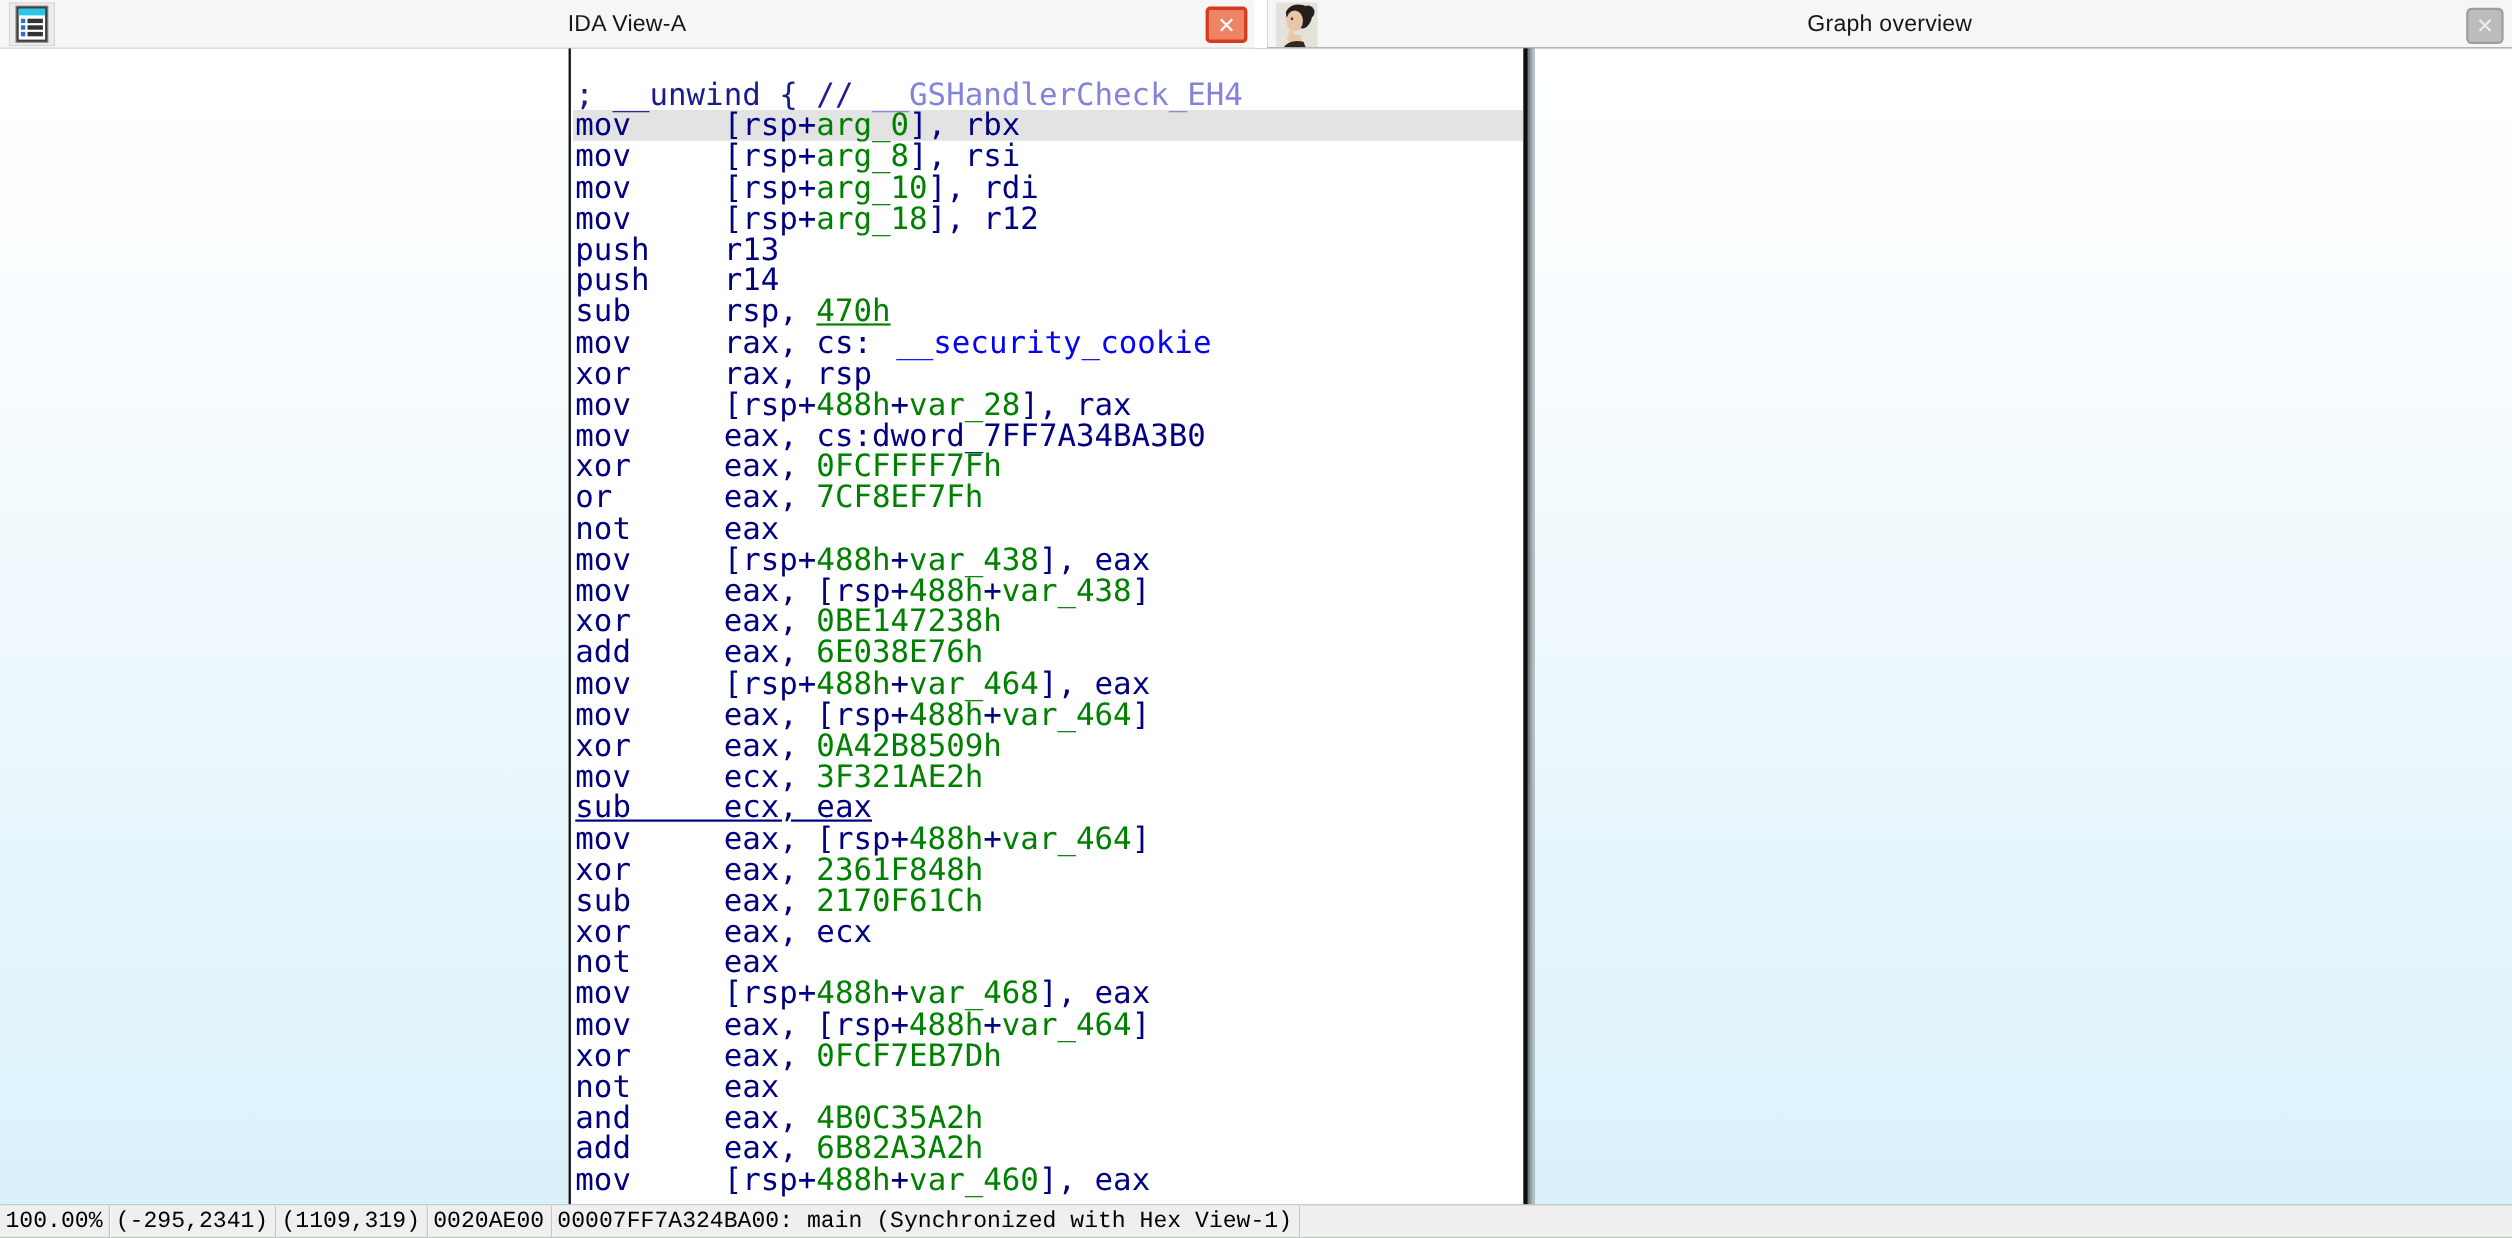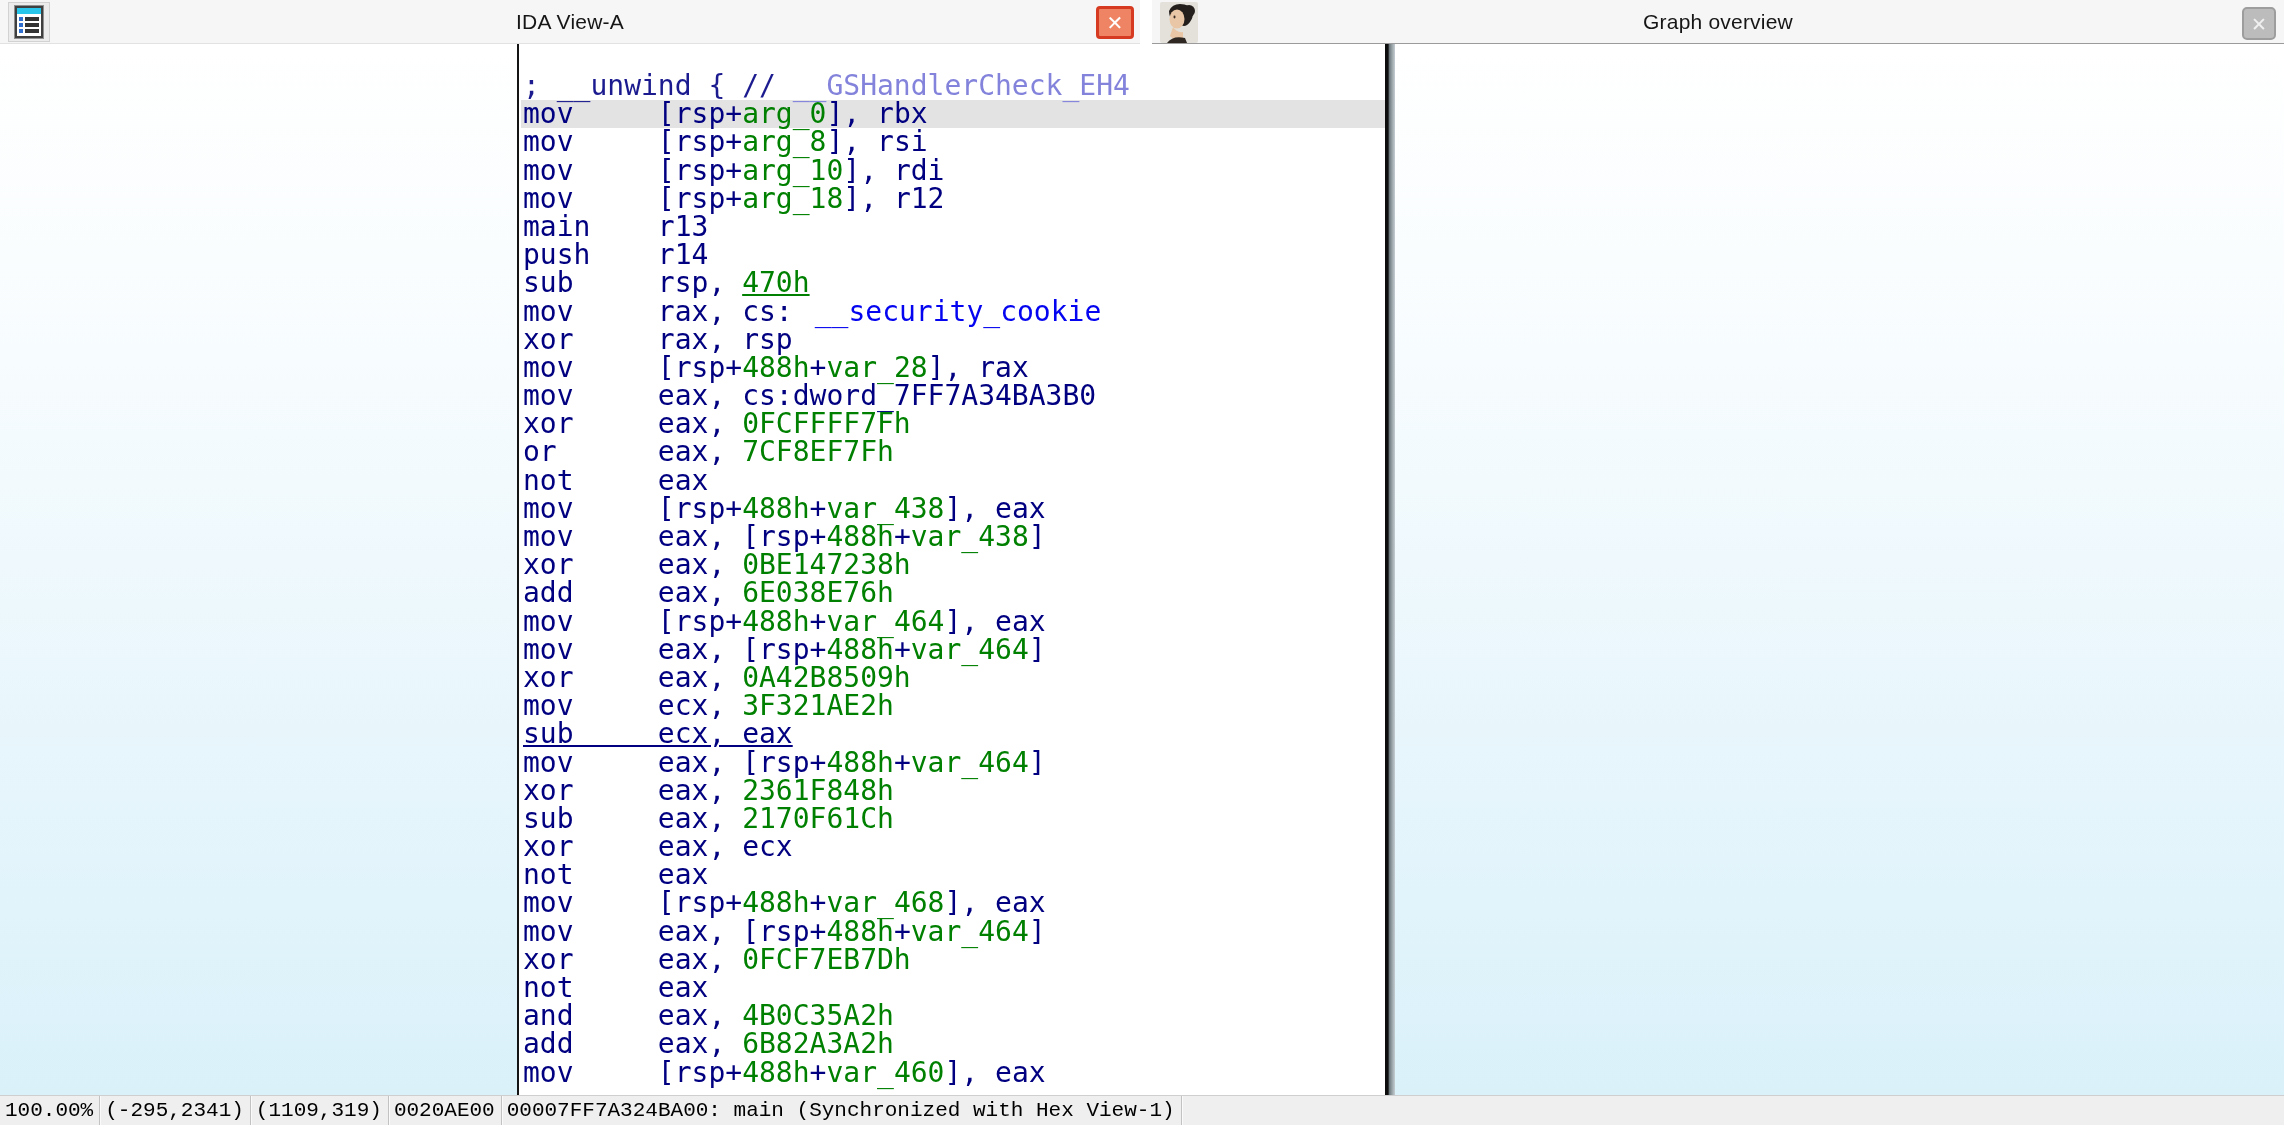--- a/index.html
+++ b/index.html
@@ -91,21 +91,21 @@
 
   <div class="gradient-pane pane-left"></div>
 
   <div class="listing">
     <div class="listing-inner">
         <div class="asm-line"><span style="color: rgb(27, 27, 143);">; __unwind { // </span><span style="color: rgb(131, 131, 220);">__GSHandlerCheck_EH4</span></div>
         <div class="asm-line hl"><span style="color: rgb(0, 0, 128);">mov     [rsp+</span><span style="color: rgb(0, 128, 0);">arg_0</span><span style="color: rgb(0, 0, 128);">], rbx</span></div>
         <div class="asm-line"><span style="color: rgb(0, 0, 128);">mov     [rsp+</span><span style="color: rgb(0, 128, 0);">arg_8</span><span style="color: rgb(0, 0, 128);">], rsi</span></div>
         <div class="asm-line"><span style="color: rgb(0, 0, 128);">mov     [rsp+</span><span style="color: rgb(0, 128, 0);">arg_10</span><span style="color: rgb(0, 0, 128);">], rdi</span></div>
         <div class="asm-line"><span style="color: rgb(0, 0, 128);">mov     [rsp+</span><span style="color: rgb(0, 128, 0);">arg_18</span><span style="color: rgb(0, 0, 128);">], r12</span></div>
-        <div class="asm-line"><span style="color: rgb(0, 0, 128);">main    r13</span></div>
+        <div class="asm-line"><span style="color: rgb(0, 0, 128);">push    r13</span></div>
         <div class="asm-line"><span style="color: rgb(0, 0, 128);">push    r14</span></div>
         <div class="asm-line"><span style="color: rgb(0, 0, 128);">sub     rsp, </span><span style="color: rgb(0, 128, 0); text-decoration: underline;">470h</span></div>
         <div class="asm-line"><span style="color: rgb(0, 0, 128);">mov     rax, cs:</span><span style="color: rgb(4, 4, 240); margin-left: 22px;">__security_cookie</span></div>
         <div class="asm-line"><span style="color: rgb(0, 0, 128);">xor     rax, rsp</span></div>
         <div class="asm-line"><span style="color: rgb(0, 0, 128);">mov     [rsp+</span><span style="color: rgb(0, 128, 0);">488h</span><span style="color: rgb(0, 0, 128);">+</span><span style="color: rgb(0, 128, 0);">var_28</span><span style="color: rgb(0, 0, 128);">], rax</span></div>
         <div class="asm-line"><span style="color: rgb(0, 0, 128);">mov     eax, cs:dword_7FF7A34BA3B0</span></div>
         <div class="asm-line"><span style="color: rgb(0, 0, 128);">xor     eax, </span><span style="color: rgb(0, 128, 0);">0FCFFFF7Fh</span></div>
         <div class="asm-line"><span style="color: rgb(0, 0, 128);">or      eax, </span><span style="color: rgb(0, 128, 0);">7CF8EF7Fh</span></div>
         <div class="asm-line"><span style="color: rgb(0, 0, 128);">not     eax</span></div>
         <div class="asm-line"><span style="color: rgb(0, 0, 128);">mov     [rsp+</span><span style="color: rgb(0, 128, 0);">488h</span><span style="color: rgb(0, 0, 128);">+</span><span style="color: rgb(0, 128, 0);">var_438</span><span style="color: rgb(0, 0, 128);">], eax</span></div>

